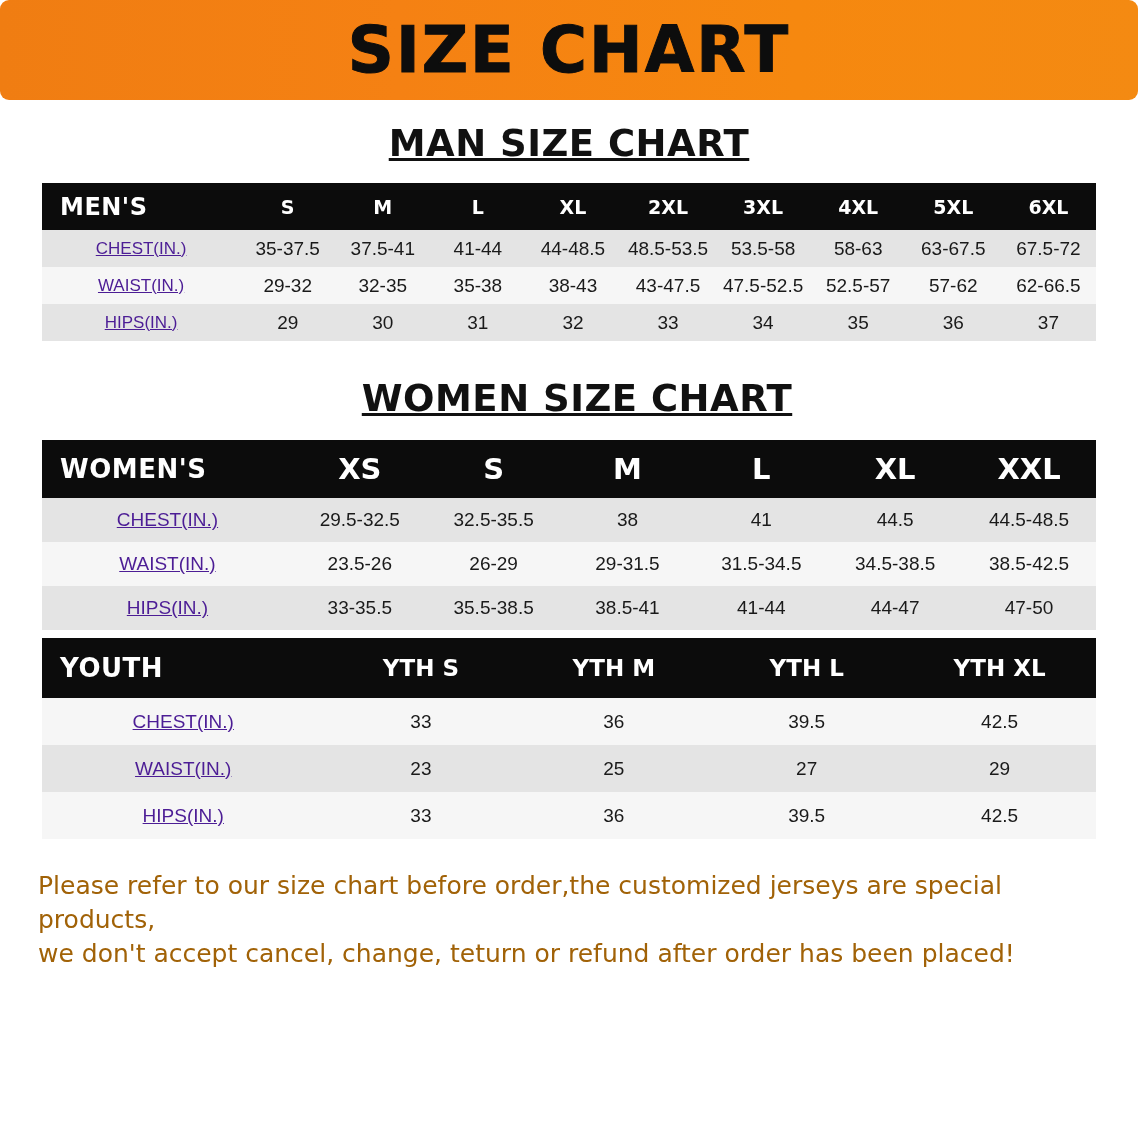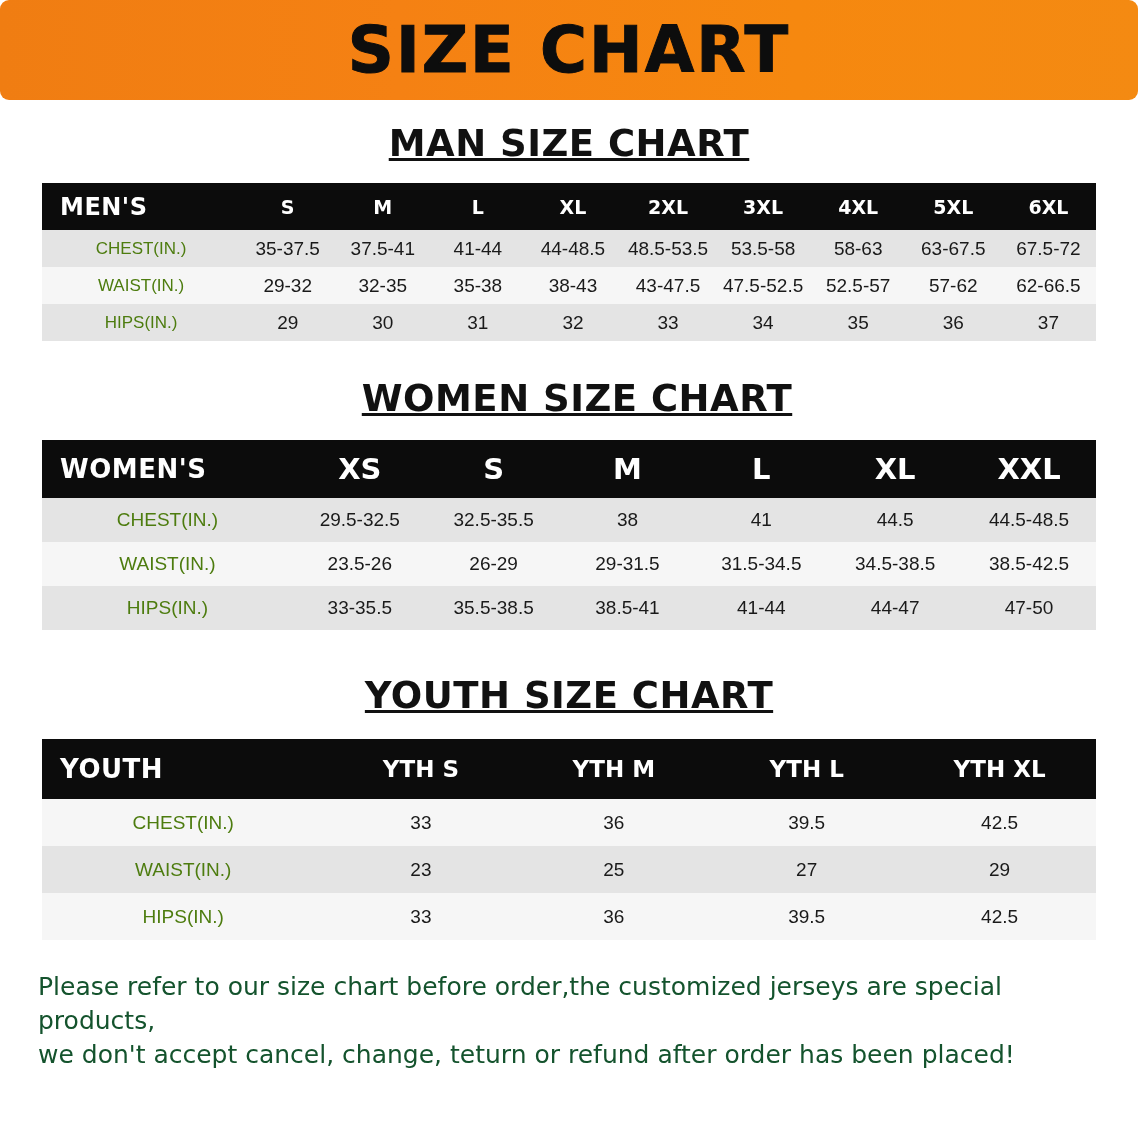--- a/index.html
+++ b/index.html
@@ -71,21 +71,22 @@
     text-align: left;
     padding-left: 18px;
     letter-spacing: 0.5px;
   }
   tbody td {
     text-align: center;
     color: #1a1a1a;
     font-family: "Liberation Sans", sans-serif;
   }
   tbody td.lead {
-    color: #4d7c0f;
+    color: #4c1d95;
+    text-decoration: underline;
   }
   tbody tr.odd td { background: #e4e4e4; }
   tbody tr.even td { background: #f6f6f6; }
 
   
   #men-table thead th { height: 45px; font-size: 19px; }
   #men-table thead th.lead { font-size: 24px; }
   #men-table tbody td { height: 35px; font-size: 19px; }
   #men-table tbody td.lead { font-size: 17px; }
 
@@ -95,21 +96,21 @@
   #women-table tbody td { height: 42px; font-size: 19px; }
 
   
   #youth-table thead th { height: 58px; font-size: 23px; }
   #youth-table thead th.lead { font-size: 26px; }
   #youth-table tbody td { height: 45px; font-size: 19px; }
 
   
   .note {
     margin: 26px 38px 0 38px;
-    color: #14532d;
+    color: #a16207;
     font-family: "DejaVu Sans", sans-serif;
     font-size: 25px;
     line-height: 1.35;
     text-align: left;
   }
   .note span { display: block; }
 </style>
 </head>
 <body>
 
@@ -216,21 +217,20 @@
           <td>35.5-38.5</td>
           <td>38.5-41</td>
           <td>41-44</td>
           <td>44-47</td>
           <td>47-50</td>
         </tr>
       </tbody>
     </table>
   </div>
 
-  <div class="section-title t-youth">YOUTH SIZE CHART</div>
   <div class="tbl-wrap">
     <table id="youth-table">
       <thead>
         <tr>
           <th class="lead" style="width:25%">YOUTH</th>
           <th>YTH S</th>
           <th>YTH M</th>
           <th>YTH L</th>
           <th>YTH XL</th>
         </tr>

